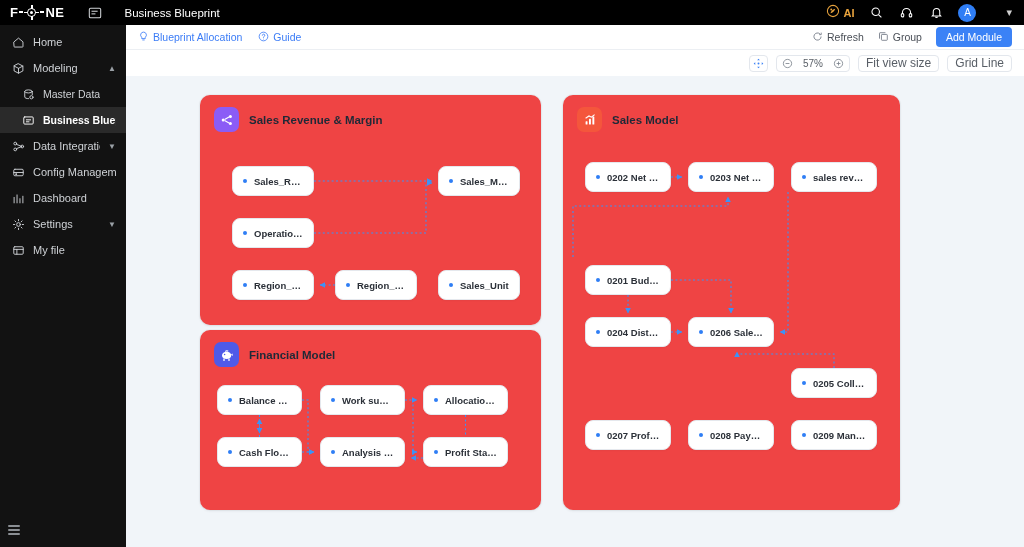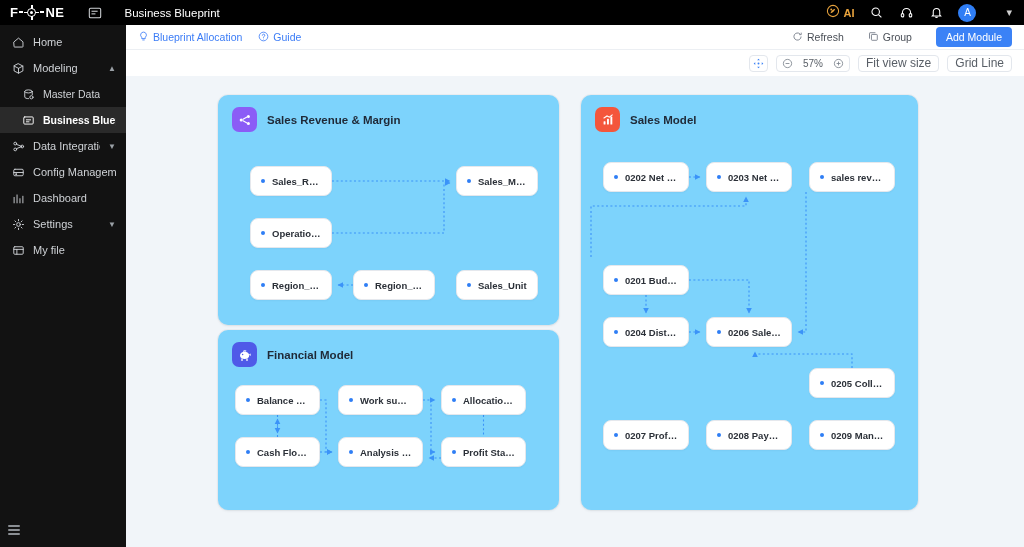--- a/index.html
+++ b/index.html
@@ -63,21 +63,21 @@
   .ham i { display:block; height:2px; background:#8b8f94; border-radius:1px; }
 
   
   .main { flex:1 1 auto; display:flex; flex-direction:column; min-width:0; background:#ffffff; }
 
   .subbar {
     height:25px; flex:0 0 25px; display:flex; align-items:center;
     padding: 0 12px 0 12px; border-bottom:1px solid #eceff3; background:#fff;
   }
   .sublink { display:flex; align-items:center; gap:4px; color:#3b7cf6; font-size:10.5px; cursor:pointer; margin-right:16px;}
-  .subbar-right { margin-left:auto; display:flex; align-items:center; gap:24px; }
+  .subbar-right { margin-left:auto; display:flex; align-items:center; gap:14px; }
   .tool-btn { display:flex; align-items:center; gap:4px; color:#4a4f57; font-size:10.5px; cursor:pointer; }
   .primary-btn {
     background:#3b82f6; color:#fff; font-size:10.5px; border-radius:4px;
     padding:4px 10px; cursor:pointer; border:none;
   }
 
   .zoombar {
     height:26px; flex:0 0 26px; display:flex; align-items:center; justify-content:flex-end;
     gap:8px; padding-right:12px; background:#ffffff;
   }
@@ -92,23 +92,22 @@
   .zb-seg { display:flex; align-items:center; justify-content:center; font-size:10px; color:#585e66; padding:0 5px; cursor:pointer; height:100%;}
   .zb-txt { min-width:30px; text-align:center; }
   .zbtn-plain {
     border:1px solid #e3e7ed;border-radius:4px;background:#fff;cursor:pointer;
     height:17px; display:flex;align-items:center;padding:0 7px;font-size:12px;color:#585e66;
   }
 
   
   .canvas { flex:1 1 auto; background:#f1f5f9; position:relative; overflow:hidden; }
   .panel {
-    position:absolute; background:#7dd3fc; border-radius:10px;
+    position:absolute; background:#ef4444; border-radius:10px;
     box-shadow: 0 1px 3px rgba(16,24,40,.07), 0 0 0 1px rgba(16,24,40,.03);
-    margin-left: 18px;
   }
   .panel-head { display:flex; align-items:center; gap:10px; padding:12px 0 0 14px; }
   .panel-icon {
     width:25px;height:25px;border-radius:7px;display:flex;align-items:center;justify-content:center;flex:0 0 25px;
   }
   .panel-title { font-size:11.5px; font-weight:bold; color:#1f2937; }
 
   .node {
     position:absolute; background:#ffffff; border:1px solid #e5e8ed; border-radius:8px;
     height:30px; display:flex; align-items:center; gap:7px; padding:0 10px;

